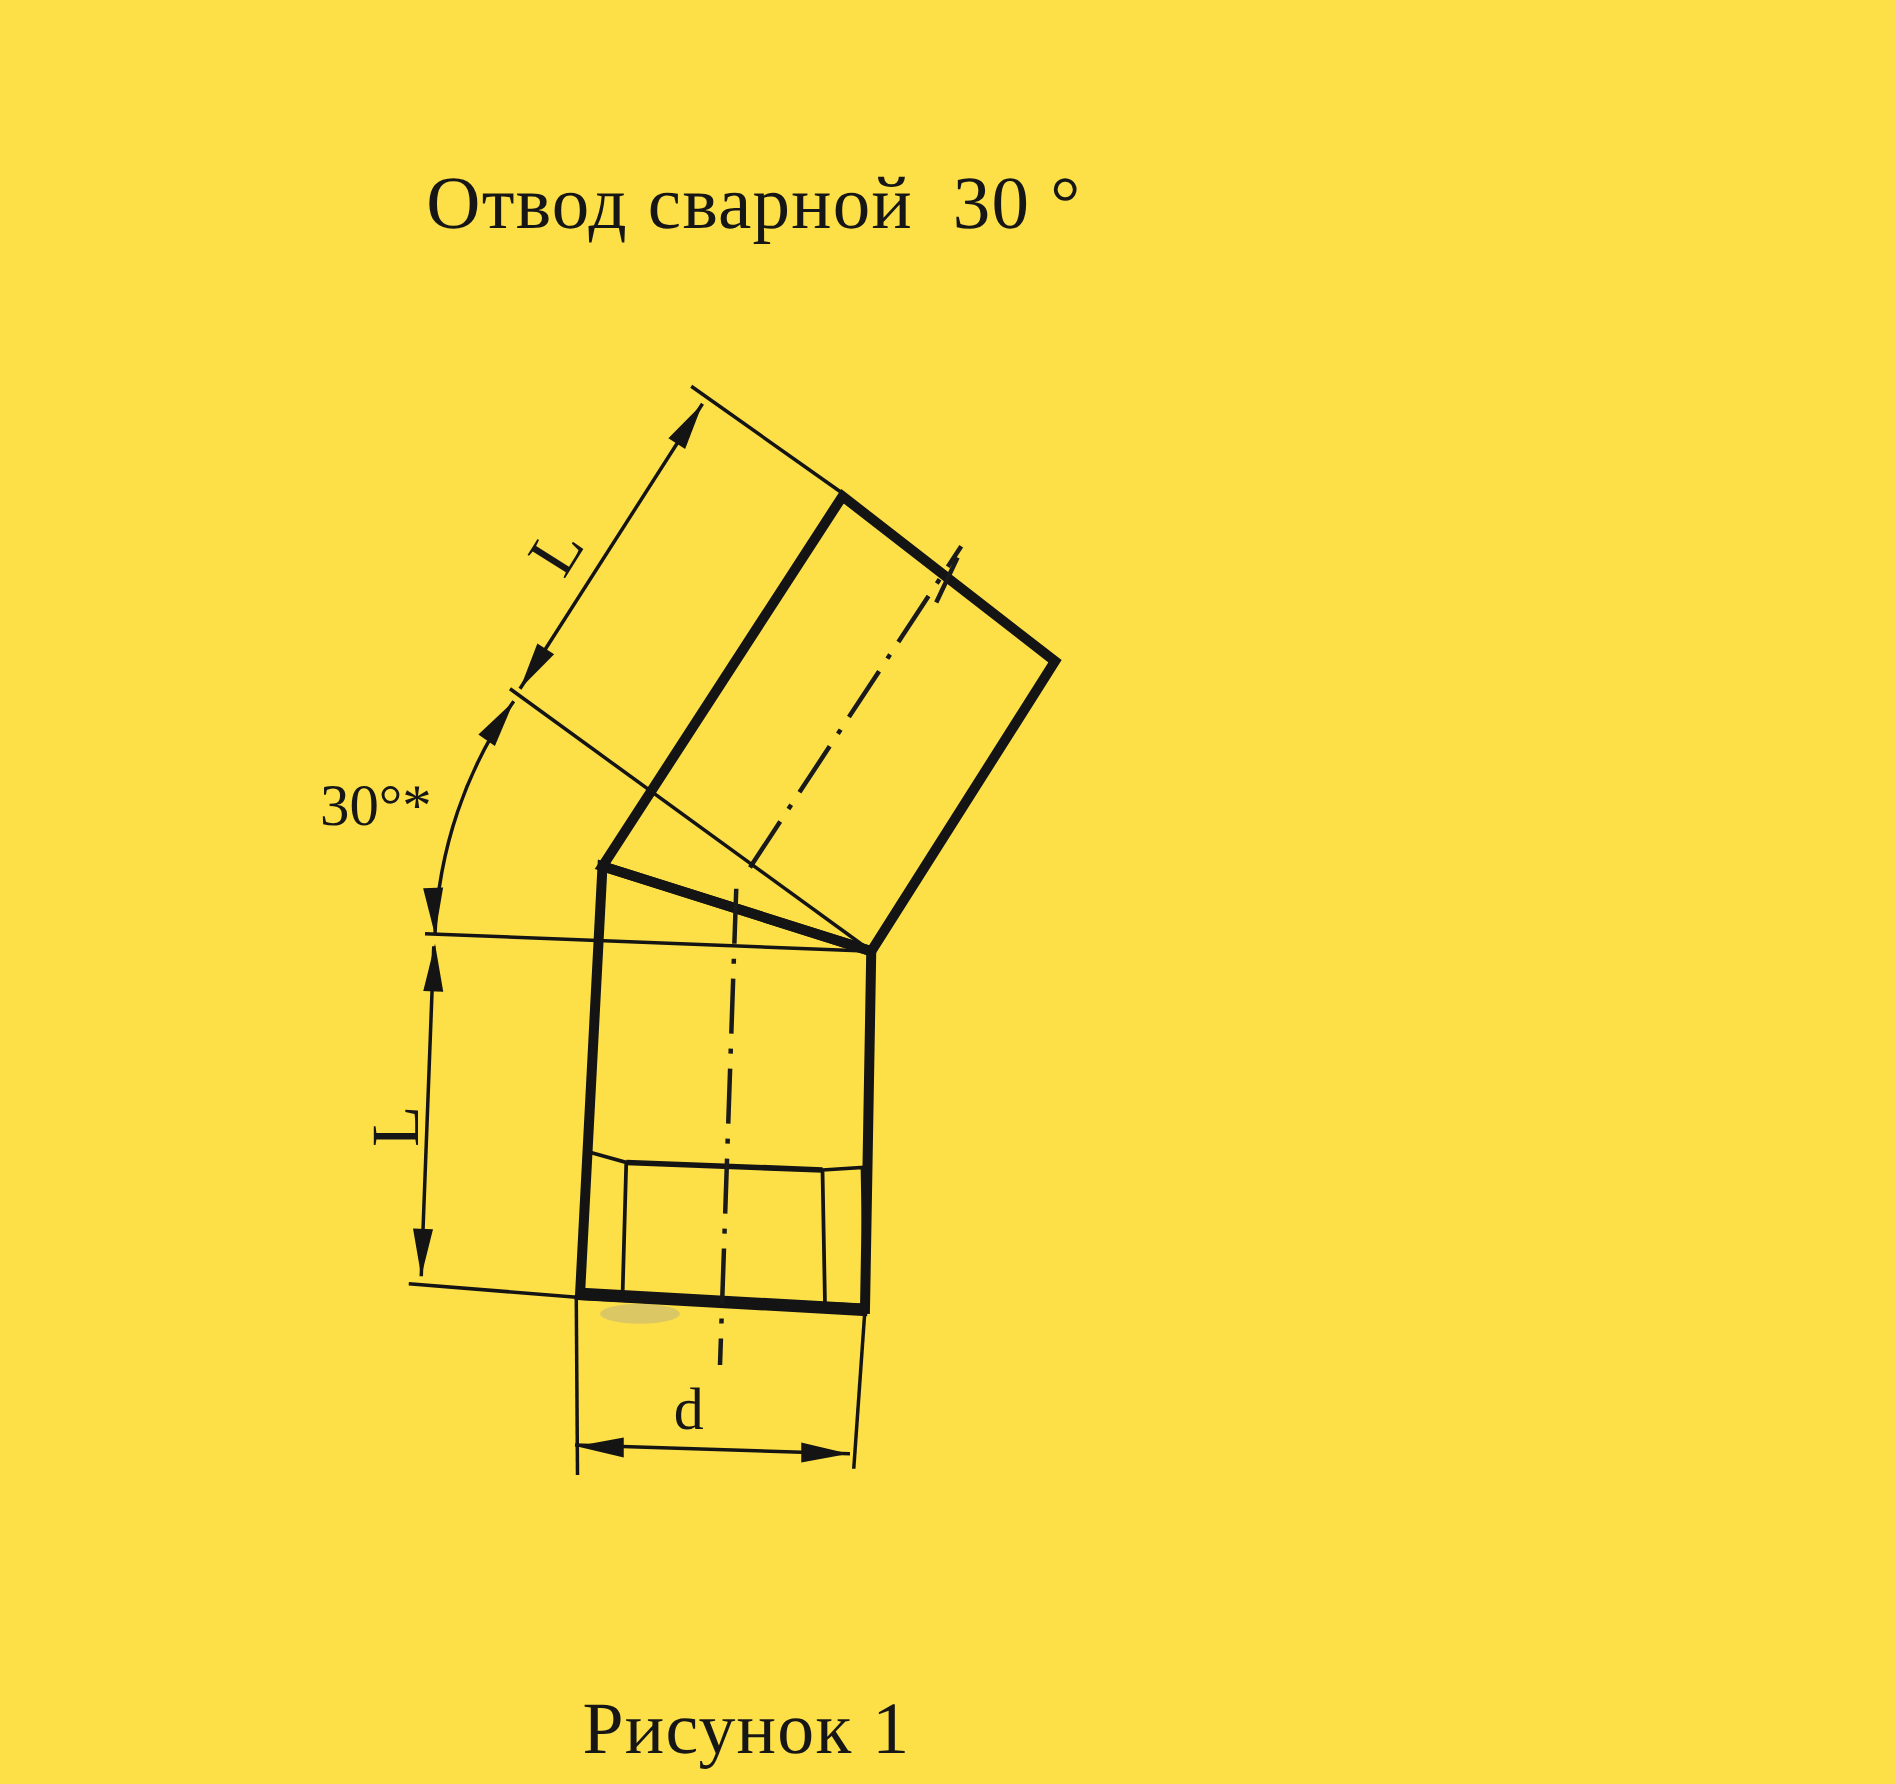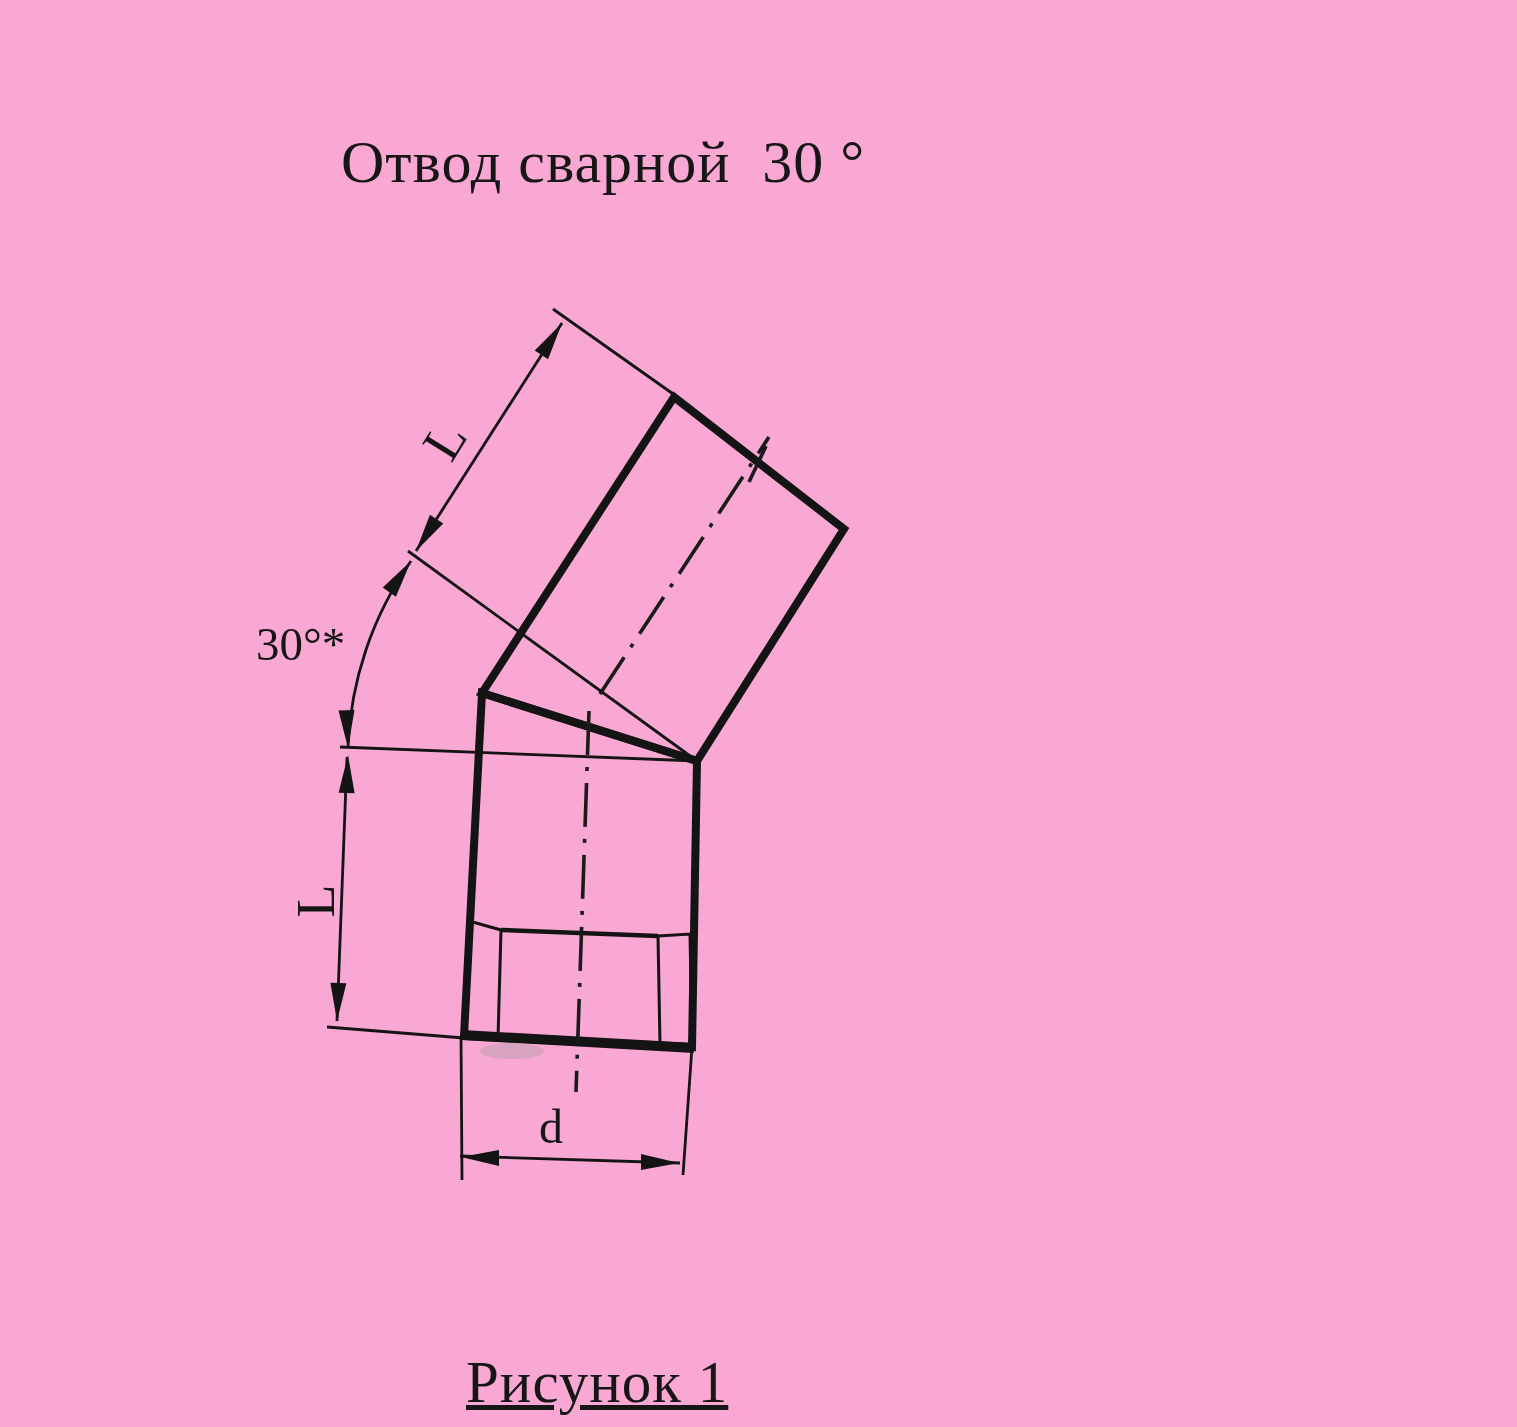--- a/index.html
+++ b/index.html
@@ -1,33 +1,32 @@
 <!DOCTYPE html>
 <html><head>
 <meta charset="utf-8">
 <style>
   html,body{margin:0;padding:0;background:#e8e8e8;}
   .page{
     position:relative;
     width:1517px;height:1427px;
-    background:#f9a8d4;
+    background:#fde047;
     overflow:hidden;
     font-family:"Liberation Serif","DejaVu Serif",serif;
     color:#141414;
   }
   .title{
     position:absolute;left:341px;top:128px;
     font-size:60px;letter-spacing:1px;white-space:pre;
     color:#161616;
   }
   .caption{
     position:absolute;left:466px;top:1348px;
     font-size:59px;letter-spacing:1px;white-space:pre;
     color:#161616;
-    text-decoration:underline;
   }
   svg.drawing{position:absolute;left:0;top:0;}
   .ink{stroke:#141414;fill:none;}
   .thick{stroke-width:8px;stroke-linejoin:miter;}
   .thin{stroke-width:2.8px;}
   .med{stroke-width:4.5px;}
   .cl{stroke:#1a1a1a;stroke-width:3.6px;fill:none;}
   .arrow{fill:#141414;stroke:none;}
   .dimtext{font-family:"Liberation Serif","DejaVu Serif",serif;fill:#161616;}
 </style>

